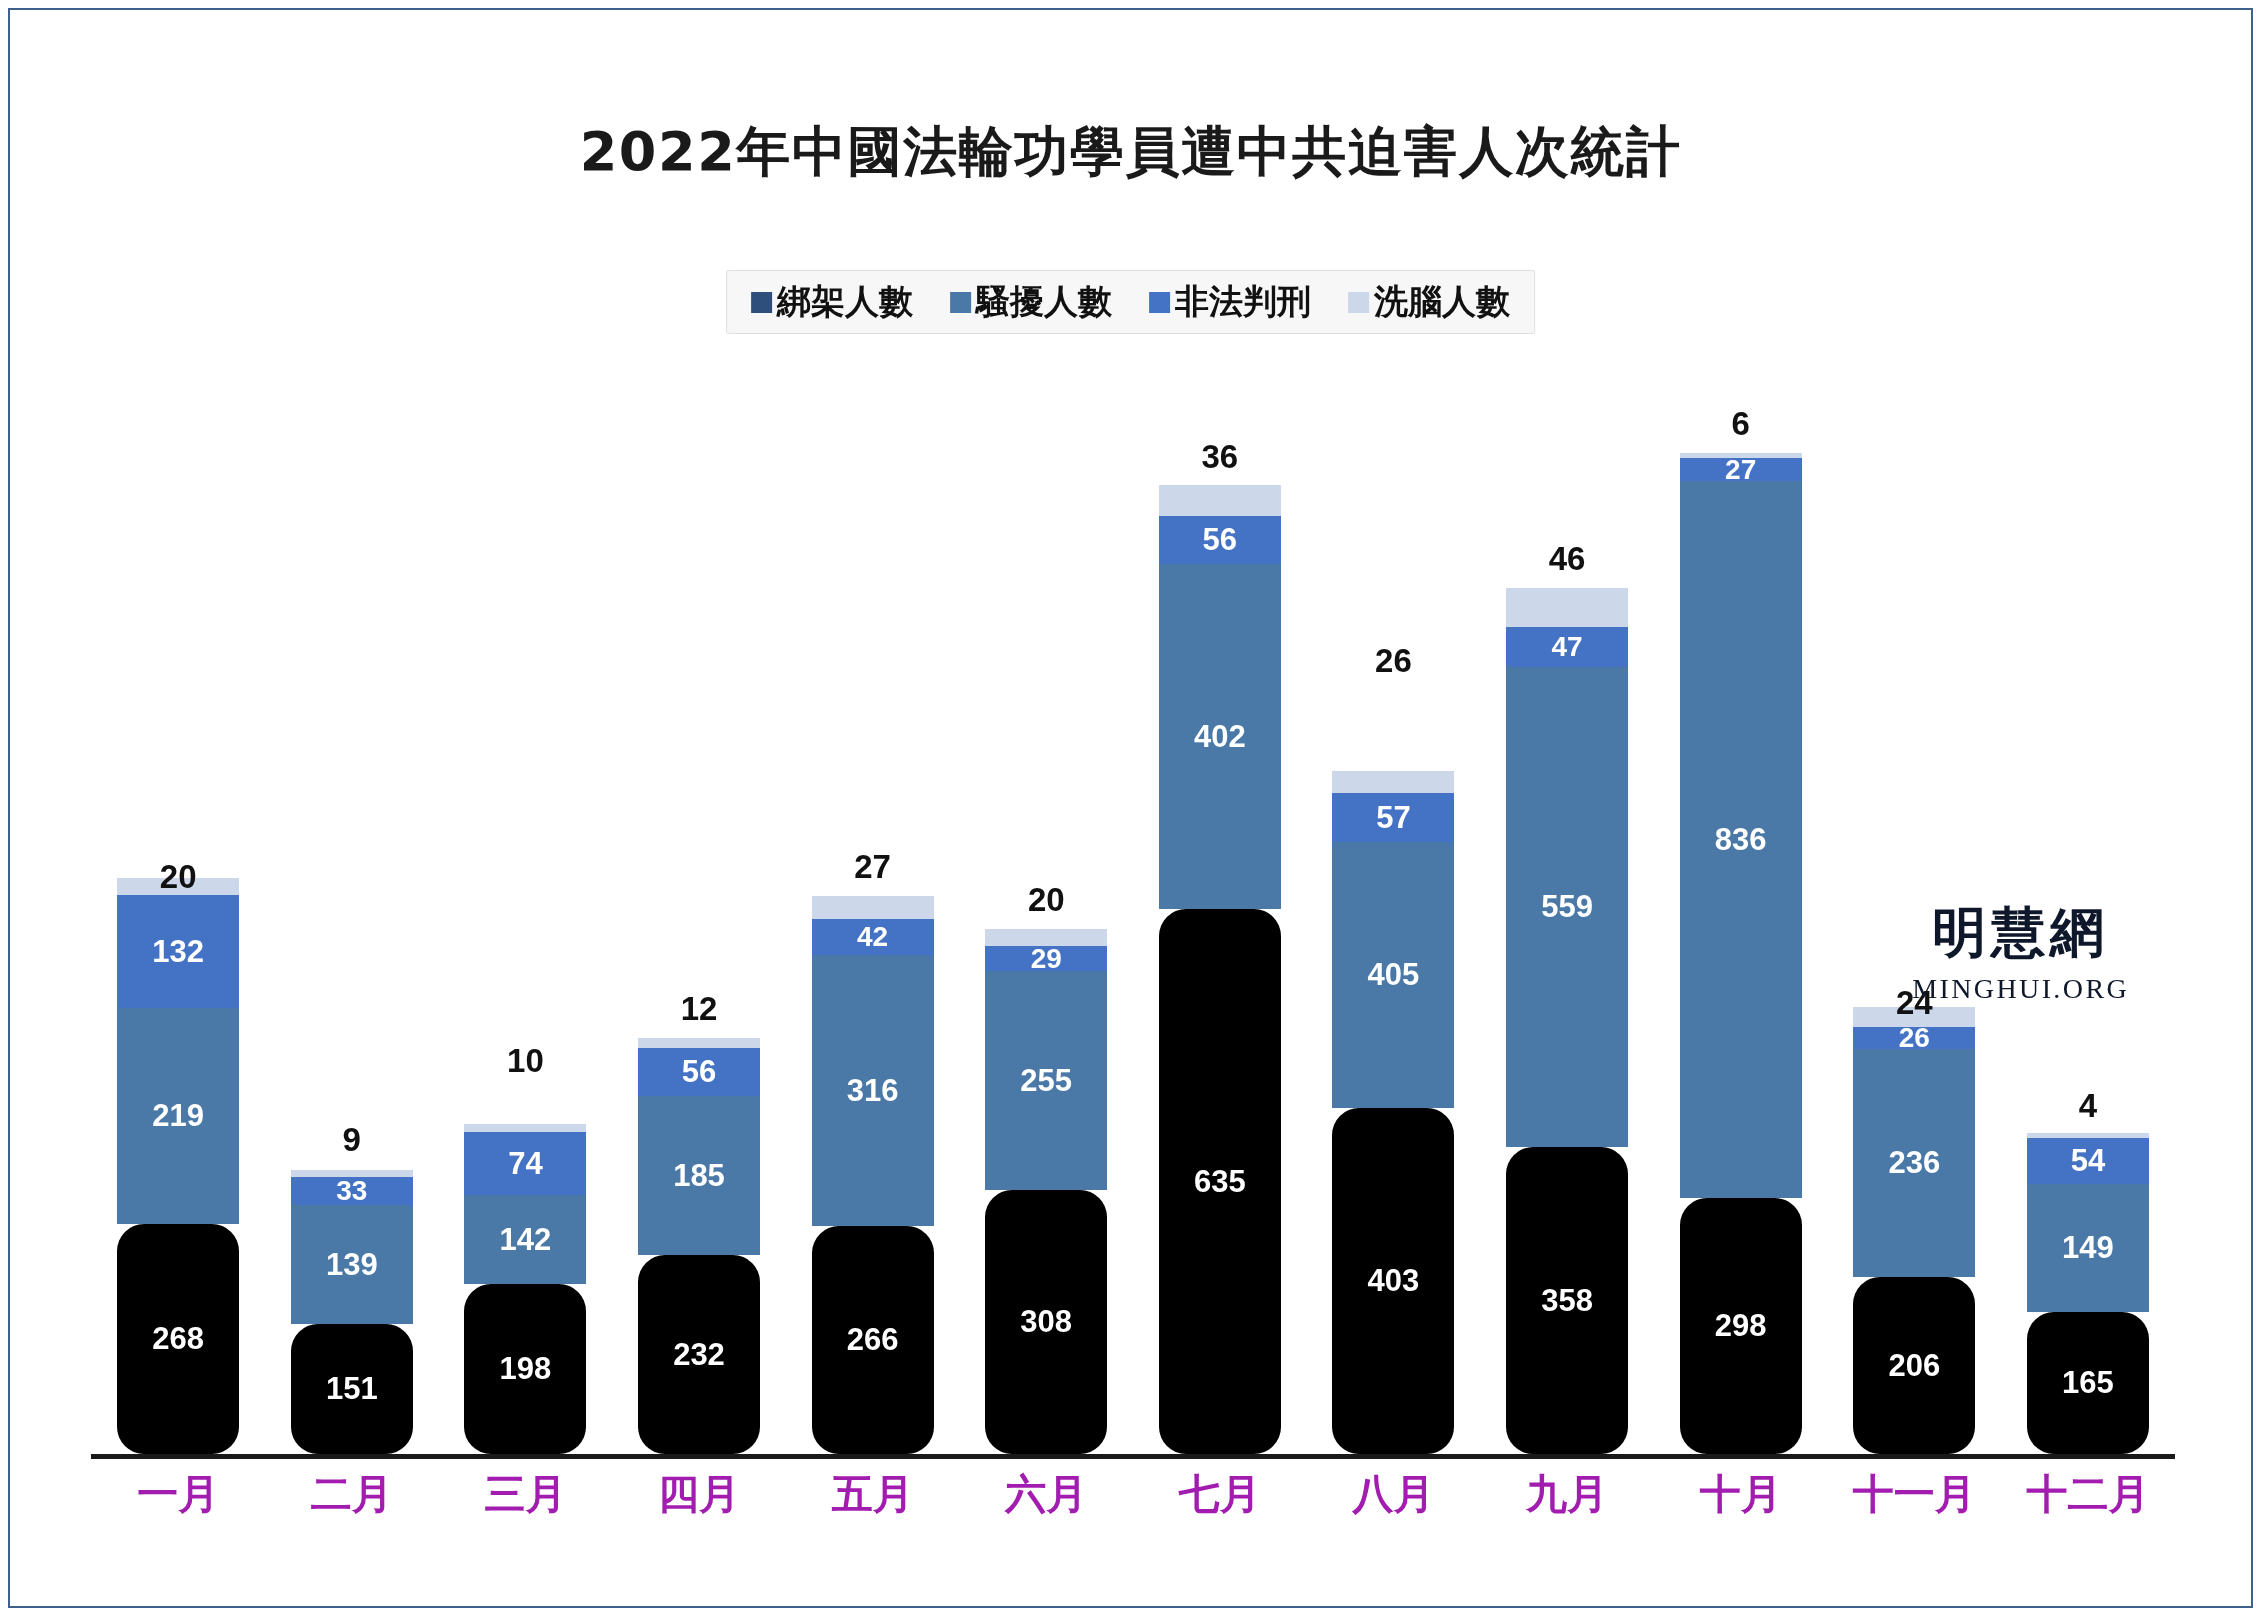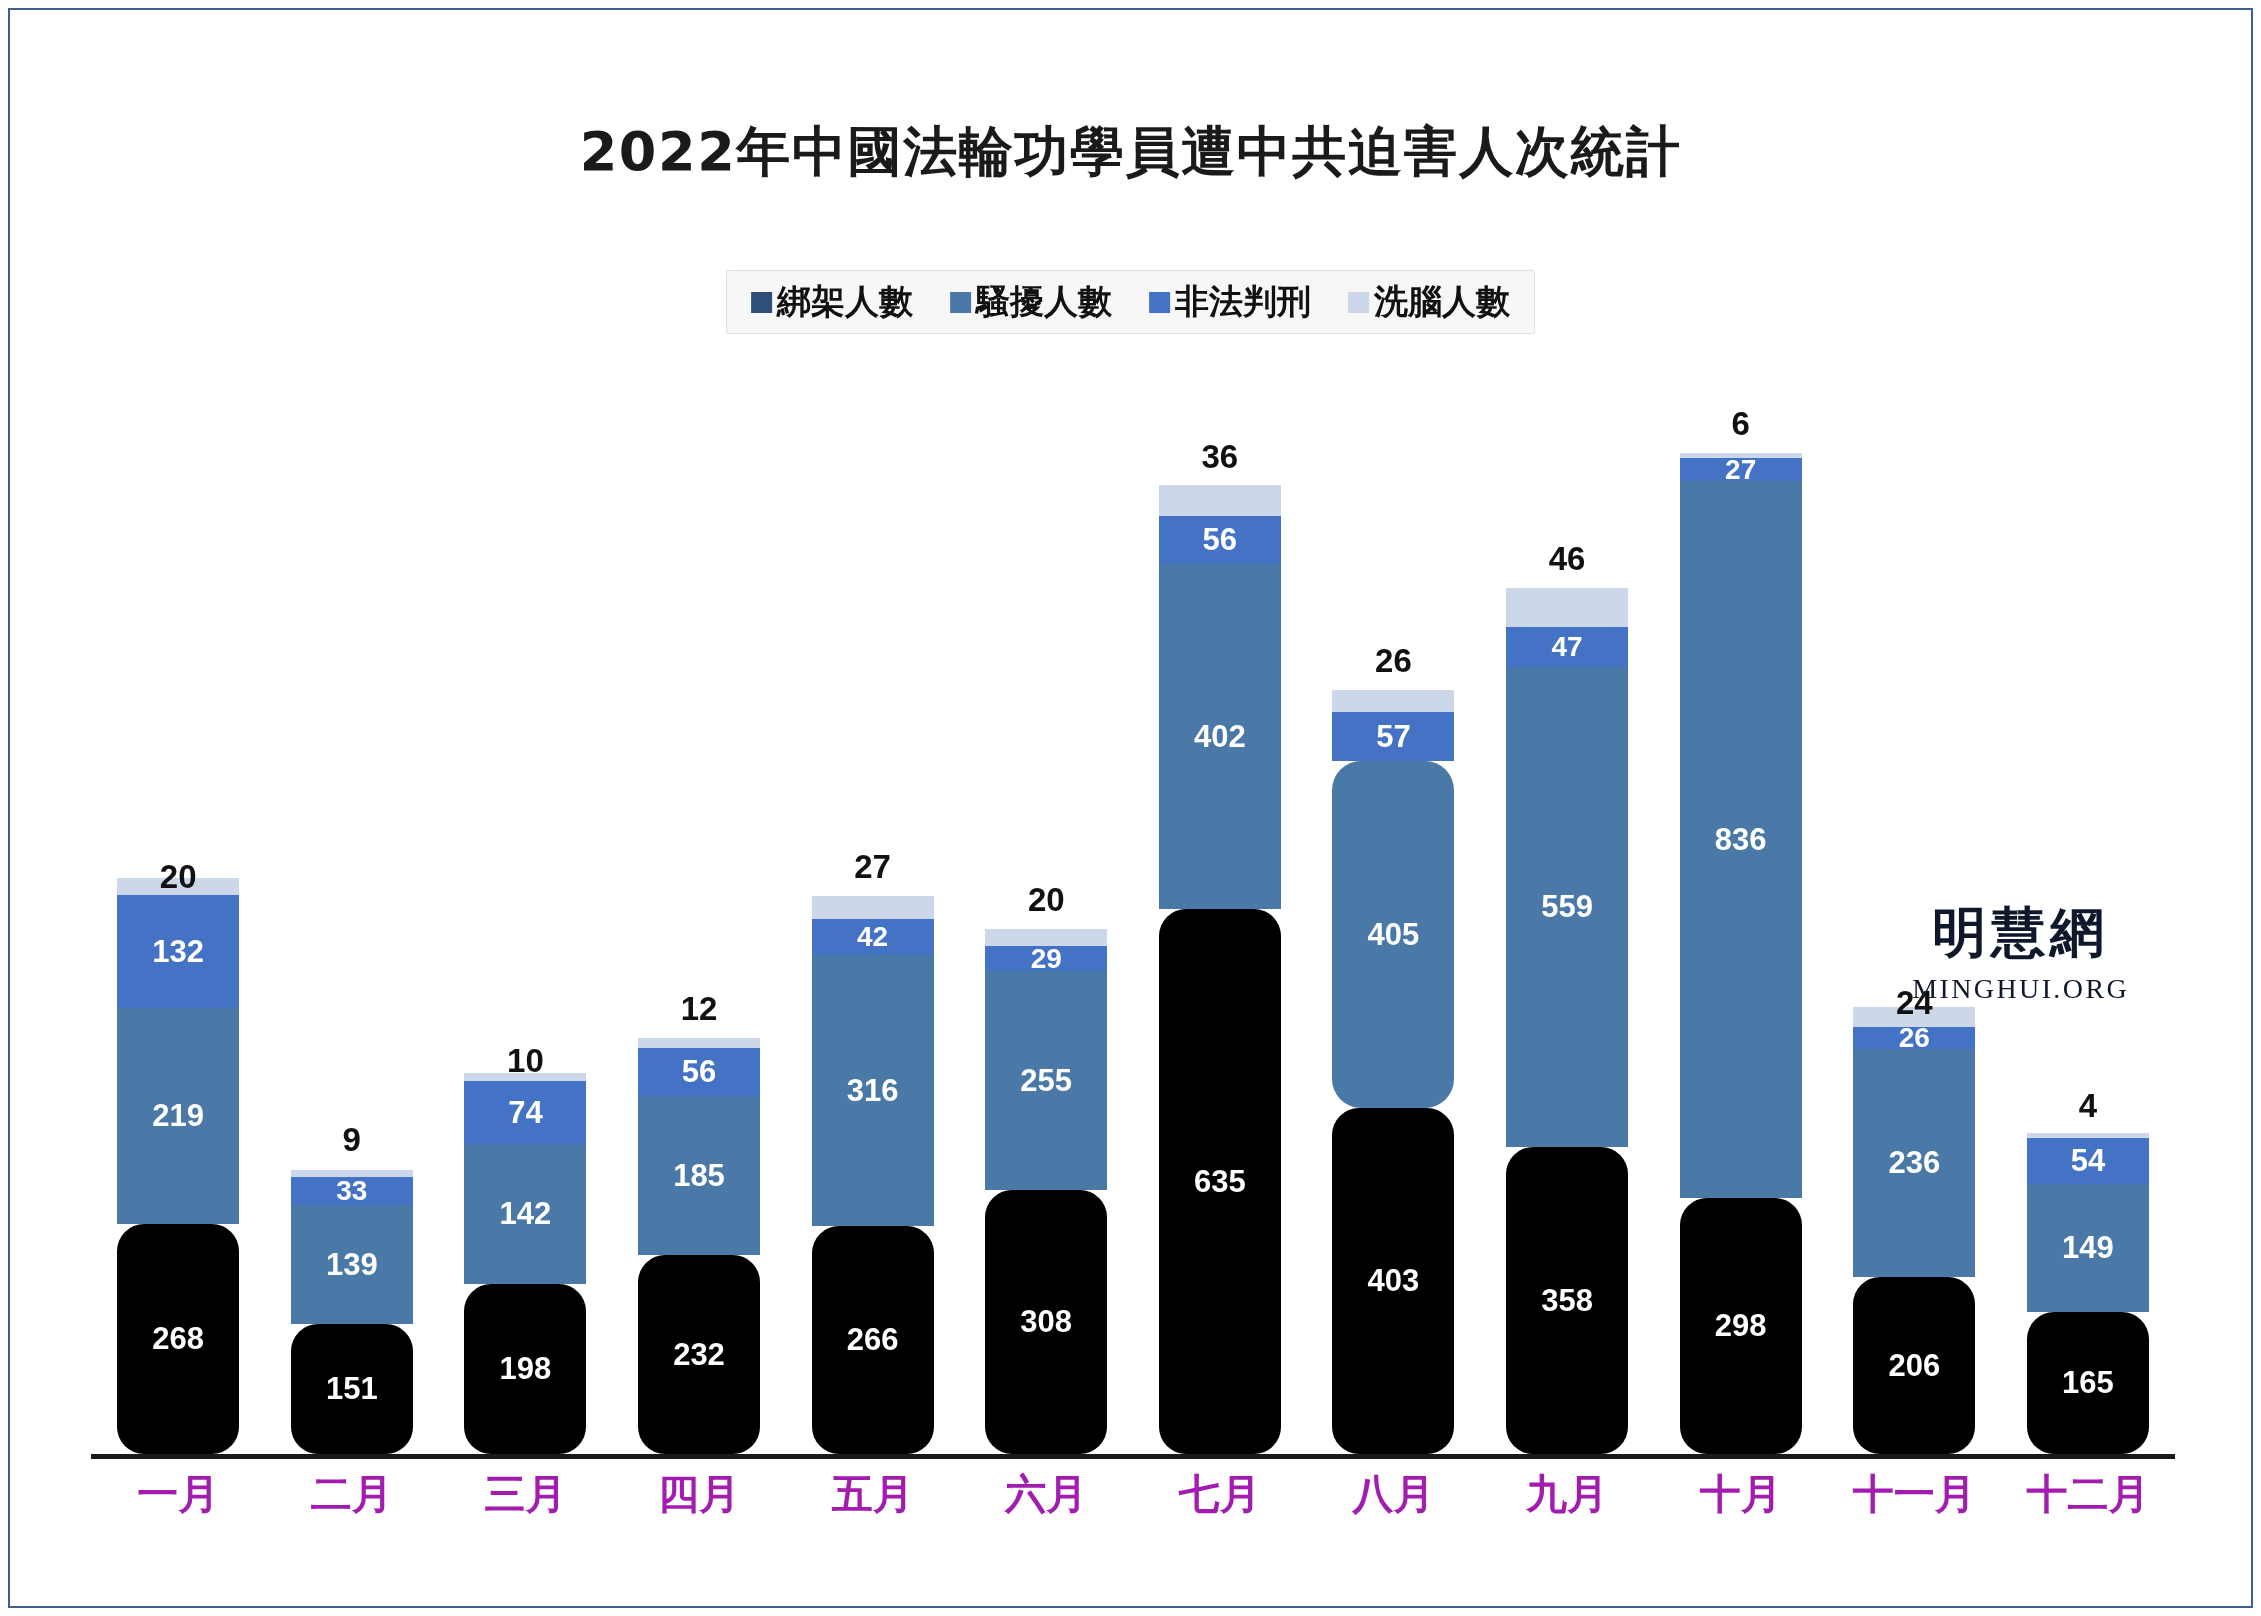--- a/index.html
+++ b/index.html
@@ -212,21 +212,21 @@
             <div class="seg blue" style="height: 28px; font-size: 28px;">33</div>
             <div class="seg mid" style="height: 119px;">139</div>
             <div class="seg dark" style="height: 130px;">151</div>
           </div>
         </div>
         <div class="bar-group">
           <div class="seg-label-outside" style="bottom: 374px;">10</div>
           <div class="bar-col">
             <div class="seg light" style="height: 8.6px;"></div>
             <div class="seg blue" style="height: 63px;">74</div>
-            <div class="seg mid" style="height: 140px;">142</div>
+            <div class="seg mid" style="height: 89px;">142</div>
             <div class="seg dark" style="height: 170px;">198</div>
           </div>
         </div>
         <div class="bar-group">
           <div class="seg-label-outside" style="bottom: 426px;">12</div>
           <div class="bar-col">
             <div class="seg light" style="height: 10.3px;"></div>
             <div class="seg blue" style="height: 48px;">56</div>
             <div class="seg mid" style="height: 159px;">185</div>
             <div class="seg dark" style="height: 199px;">232</div>
@@ -257,21 +257,21 @@
             <div class="seg blue" style="height: 48px;">56</div>
             <div class="seg mid" style="height: 345px;">402</div>
             <div class="seg dark" style="height: 545px;">635</div>
           </div>
         </div>
         <div class="bar-group">
           <div class="seg-label-outside" style="bottom: 774px;">26</div>
           <div class="bar-col">
             <div class="seg light" style="height: 22px;"></div>
             <div class="seg blue" style="height: 49px;">57</div>
-            <div class="seg mid" style="height: 347px; border-radius: 29px;">405</div>
+            <div class="seg mid" style="height: 266px;">405</div>
             <div class="seg dark" style="height: 346px;">403</div>
           </div>
         </div>
         <div class="bar-group">
           <div class="seg-label-outside" style="bottom: 876px;">46</div>
           <div class="bar-col">
             <div class="seg light" style="height: 39px;"></div>
             <div class="seg blue" style="height: 40px; font-size: 28px;">47</div>
             <div class="seg mid" style="height: 480px;">559</div>
             <div class="seg dark" style="height: 307px;">358</div>

